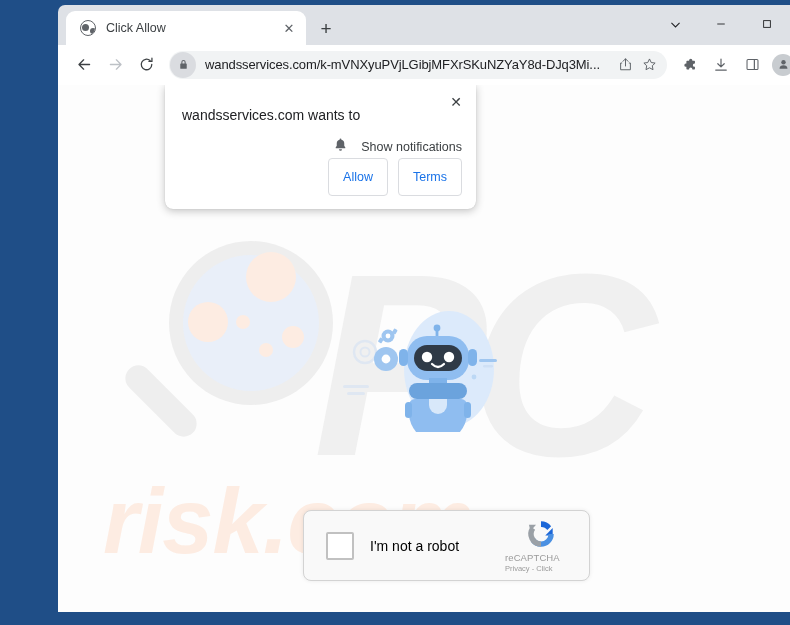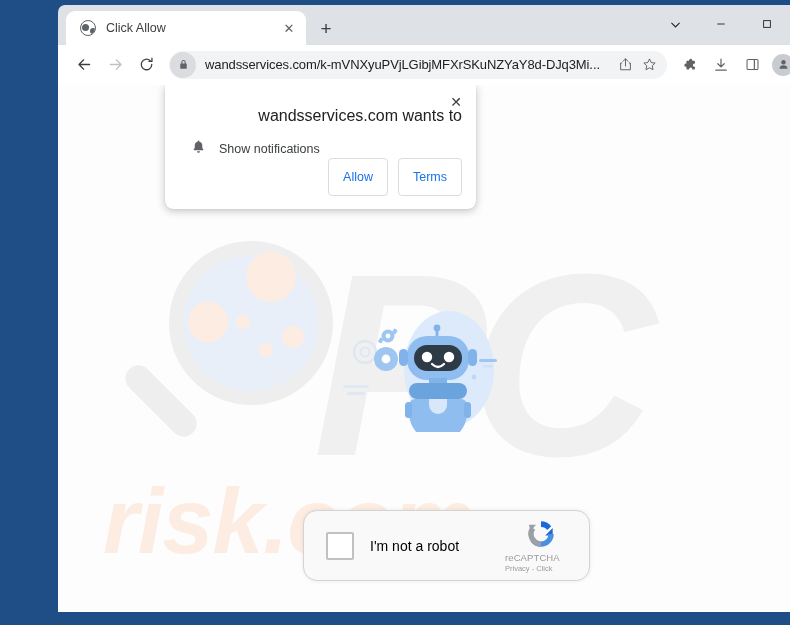--- a/index.html
+++ b/index.html
@@ -186,21 +186,21 @@
     font-size: 15.5px;
     color: #7a8aa3;
     font-family: "Liberation Sans", sans-serif;
   }
   
   .recaptcha {
     position: absolute; left: 245px; top: 425px;
     width: 287px; height: 71px;
     background: #f9f9f9;
     border: 1px solid #d3d3d3;
-    border-radius: 14px;
+    border-radius: 8px;
     box-shadow: 0 0 4px rgba(0,0,0,0.08);
     display: flex; align-items: center;
     padding: 0 12px;
   }
   .rc-check {
     width: 28px; height: 28px; flex: none;
     border: 2px solid #c1c1c1;
     background: #fff;
     border-radius: 2px;
     margin-left: 10px;
@@ -255,29 +255,29 @@
     z-index: 30;
     padding: 16px 14px 0 17px;
   }
   .perm-close {
     position: absolute; right: 8px; top: 5px;
     width: 24px; height: 24px;
     display: flex; align-items: center; justify-content: center;
     color: #3c4043; font-size: 14px;
   }
   .perm-title {
-    font-size: 16px; color: #202124;
+    font-size: 14px; color: #202124;
     padding-top: 6px;
-    text-align: right;
   }
   .perm-row {
     display: flex; align-items: center;
     gap: 13px;
     margin-top: 14px;
     padding-left: 9px;
+    justify-content: flex-end;
   }
   .perm-row-label { font-size: 12.5px; color: #3c4043; }
   .perm-actions {
     position: absolute; right: 14px; bottom: 13px;
     display: flex; gap: 10px;
   }
   .perm-btn {
     min-width: 58px; height: 38px;
     border: 1px solid #dadce0;
     border-radius: 4px;

